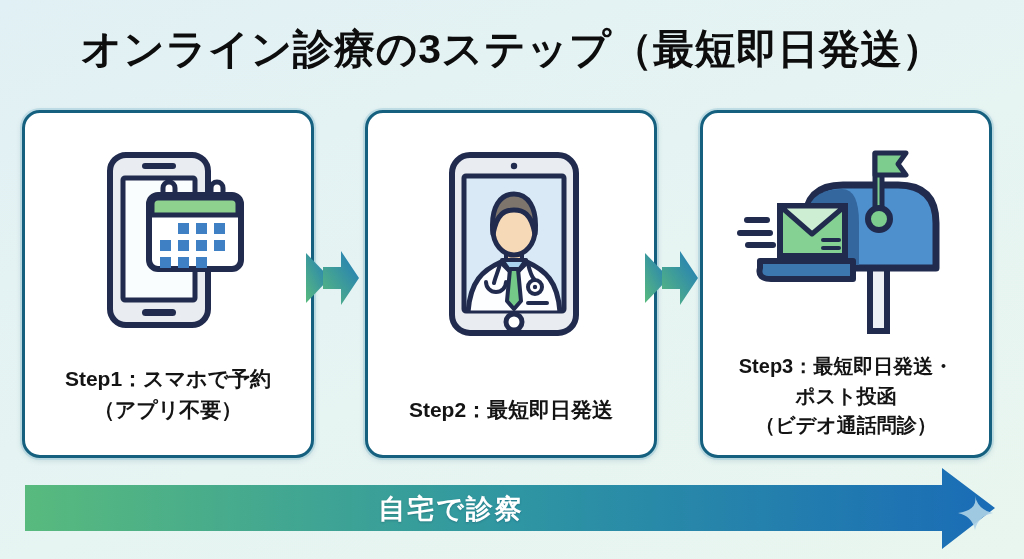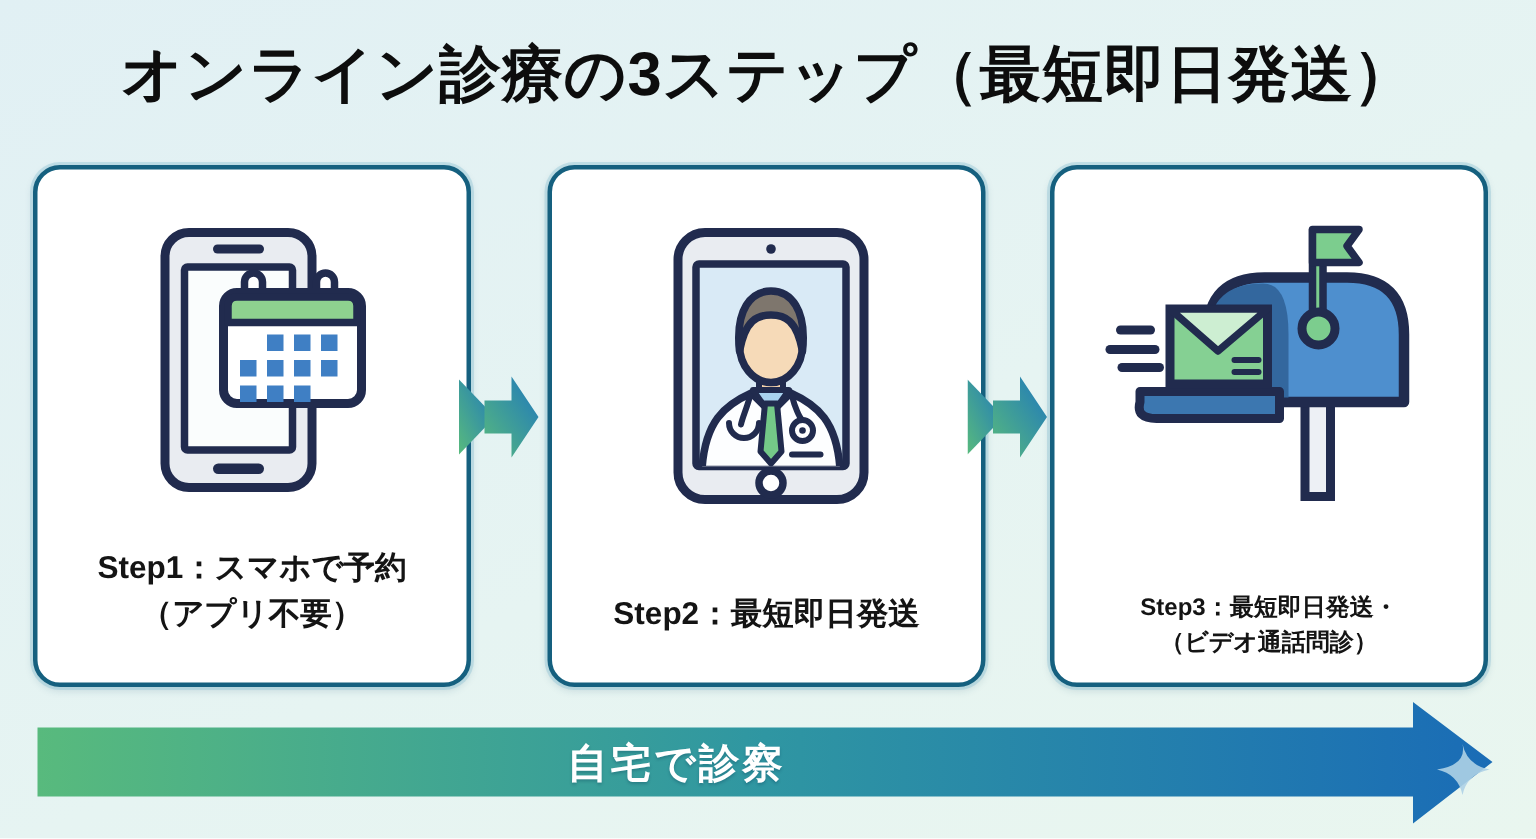--- a/index.html
+++ b/index.html
@@ -29,21 +29,21 @@
   .card2{left:365px;}
   .card3{left:700px;}
   .card-icon{position:absolute;}
   .card-text{
     position:absolute;left:6px;right:6px;
     text-align:center;
     font-weight:700;color:#141414;
     line-height:1.48;
   }
   .card1 .card-text,.card2 .card-text{bottom:30px;font-size:21px;}
-  .card3 .card-text{bottom:14px;font-size:16px;}
+  .card3 .card-text{bottom:14px;font-size:20px;}
   .step-arrow{position:absolute;top:250px;width:54px;height:56px;}
   .step-arrow.a1{left:306px;}
   .step-arrow.a2{left:645px;}
   .bottom-arrow{position:absolute;left:18px;top:462px;width:990px;height:92px;}
   .bottom-label{
     position:absolute;left:0;top:491px;width:902px;
     text-align:center;color:#ffffff;
     font-size:27px;font-weight:800;letter-spacing:2px;
     text-shadow:0 1px 2px rgba(0,40,70,.25);
   }
@@ -147,20 +147,21 @@
       <line x1="88" y1="107" x2="104" y2="107" stroke="#212b4e" stroke-width="4" stroke-linecap="round"></line>
 
       <g stroke="#212b4e" stroke-width="6" stroke-linecap="round">
         <line x1="12" y1="79" x2="32" y2="79"></line>
         <line x1="5" y1="92" x2="35" y2="92"></line>
         <line x1="13" y1="104" x2="38" y2="104"></line>
       </g>
     </svg>
     <div class="card-text">
       <div>Step3：最短即日発送・</div>
+      <div>ポスト投函</div>
       <div>（ビデオ通話問診）</div>
     </div>
   </div>
 
   <svg class="step-arrow a1" viewBox="0 0 54 56">
     <defs>
       <linearGradient id="ag1" x1="0" y1="1" x2="1" y2="0">
         <stop offset="0" stop-color="#58ba7d"></stop>
           <stop offset="1" stop-color="#1f78bc"></stop>
       </linearGradient>

